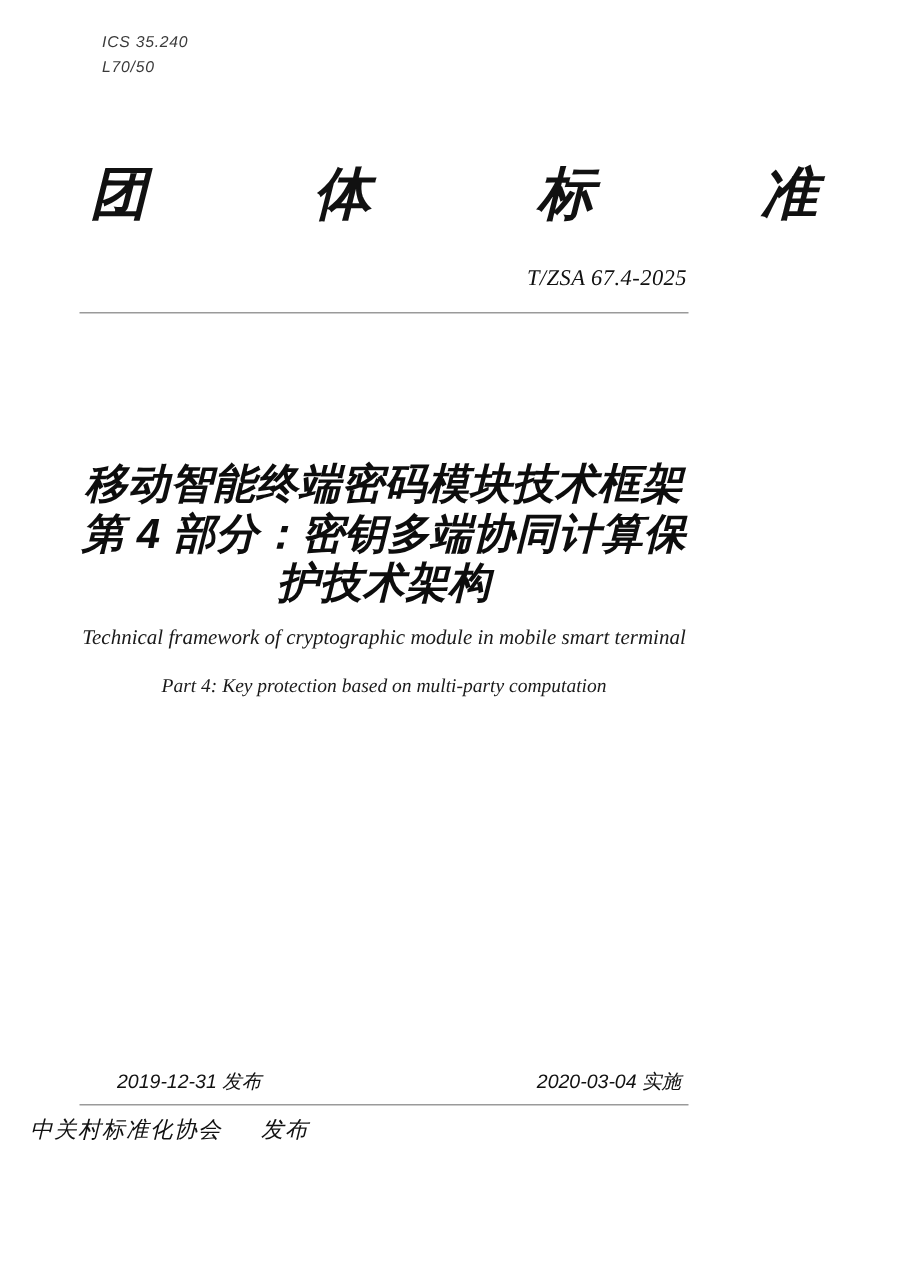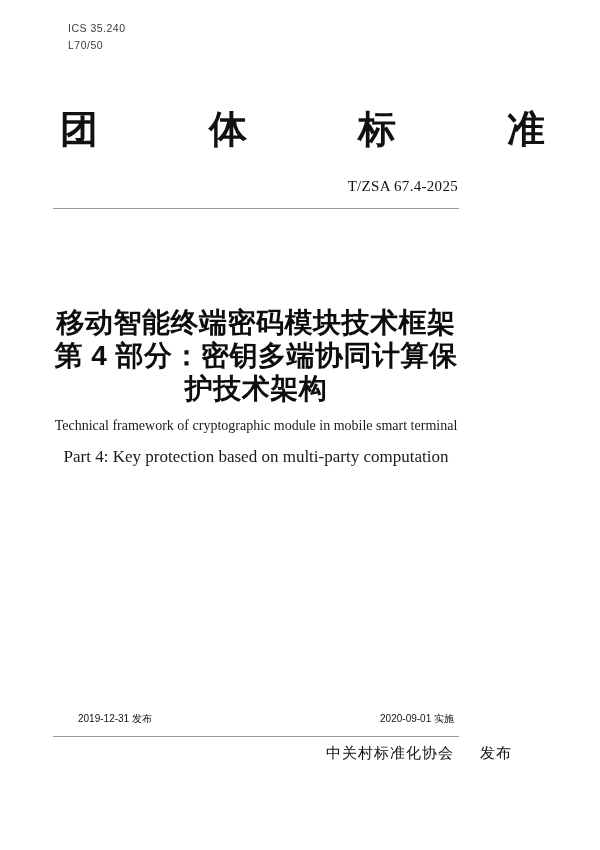--- a/index.html
+++ b/index.html
@@ -12,20 +12,21 @@
     height: 850px;
     font-family: "Liberation Serif", serif;
     color: #000000;
     overflow: hidden;
   }
   .page {
     position: relative;
     width: 512px;
     height: 850px;
     box-sizing: border-box;
+    font-style: italic;
   }
 
   
   .ics-block {
     position: absolute;
     left: 68px;
     top: 20px;
     font-family: "Liberation Sans", sans-serif;
     font-size: 10.5px;
     line-height: 17px;
@@ -90,60 +91,61 @@
   .en-title {
     margin-top: 12px;
     font-family: "Liberation Serif", serif;
     font-size: 14px;
     line-height: 17px;
     color: #1a1a1a;
   }
   .en-title-2 {
     margin-top: 14px;
     font-family: "Liberation Serif", serif;
-    font-size: 17px;
+    font-size: 13px;
     line-height: 17px;
     color: #1a1a1a;
   }
 
   
   .dates {
     position: absolute;
     left: 78px;
     right: 58px;
     top: 712px;
     display: flex;
     justify-content: space-between;
     font-family: "Liberation Sans", sans-serif;
-    font-size: 10px;
+    font-size: 13px;
     color: #111111;
     text-align: right;
   }
 
   
   .rule-bottom {
     position: absolute;
     left: 53px;
     right: 53px;
     top: 736px;
     border-top: 1px solid #9a9a9a;
     height: 0;
   }
 
   
   .issuer {
     position: absolute;
     left: 0;
     right: 0;
     top: 744px;
-    text-align: right;
+    text-align: left;
     font-family: "Liberation Sans", sans-serif;
     font-size: 15px;
     color: #111111;
     letter-spacing: 1px;
+    padding-left: 20px;
   }
   .issuer .gap { display: inline-block; width: 26px; }
 </style>
 </head>
 <body>
 
 <div class="page">
 
   <div class="ics-block">
     <div class="ics-line">ICS 35.240</div>
@@ -163,21 +165,21 @@
 
   <div class="title-block">
     <div class="cn-title">移动智能终端密码模块技术框架</div>
     <div class="cn-title">第 4 部分：密钥多端协同计算保护技术架构</div>
     <div class="en-title">Technical framework of cryptographic module in mobile smart terminal</div>
     <div class="en-title-2">Part 4: Key protection based on multi-party computation</div>
   </div>
 
   <div class="dates">
     <div>2019-12-31 发布</div>
-    <div>2020-09-01 实施</div>
+    <div>2020-03-04 实施</div>
   </div>
 
   <div class="rule-bottom"></div>
 
   <div class="issuer">
     <span>中关村标准化协会</span><span class="gap"></span><span>发布</span>
   </div>
 
 </div>
 

